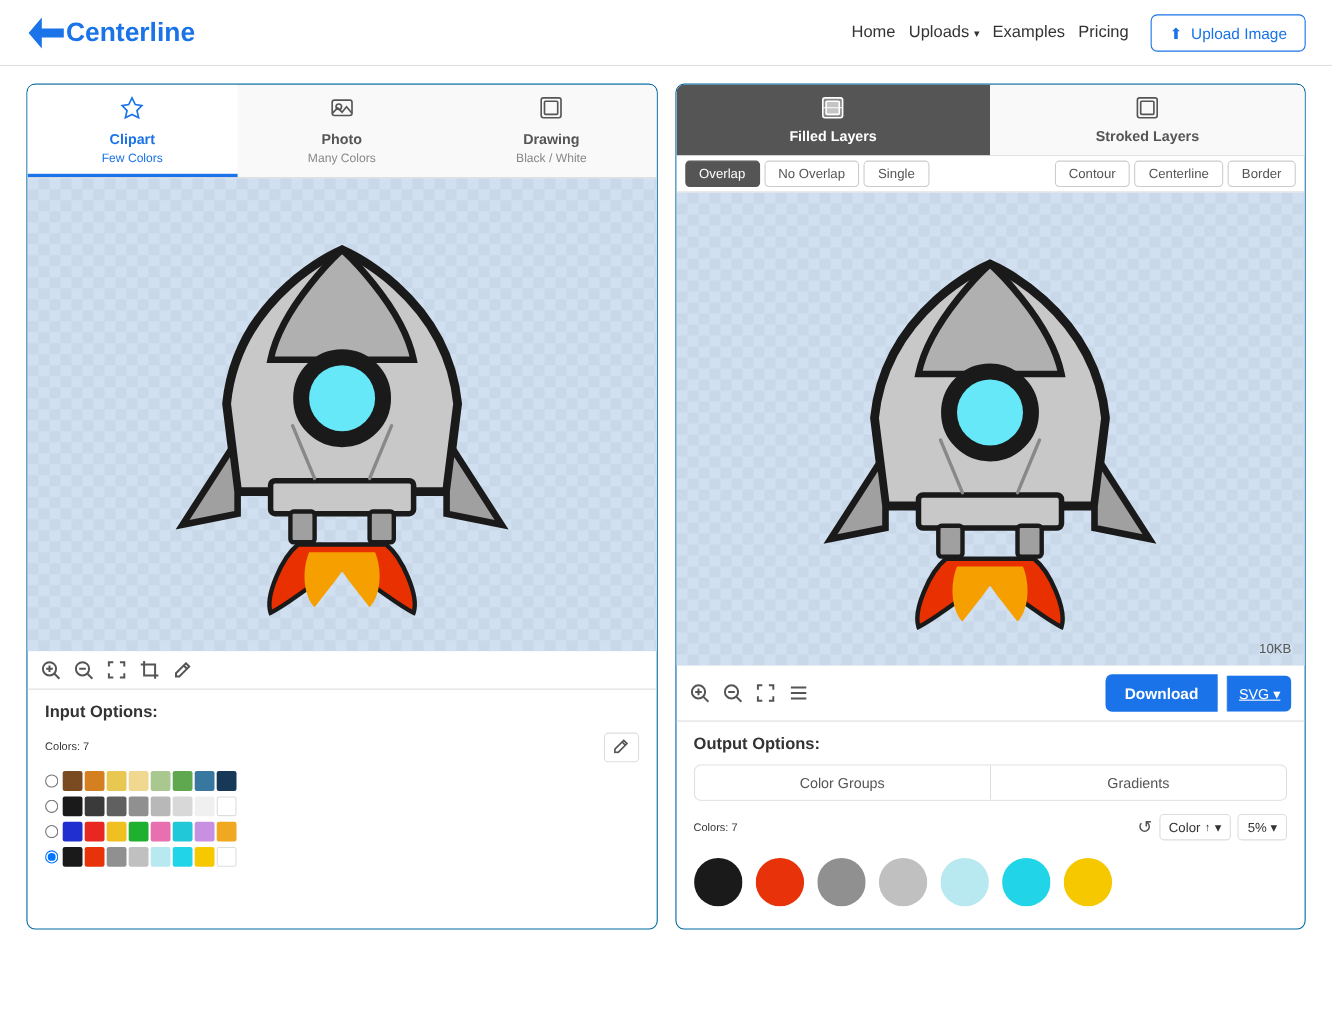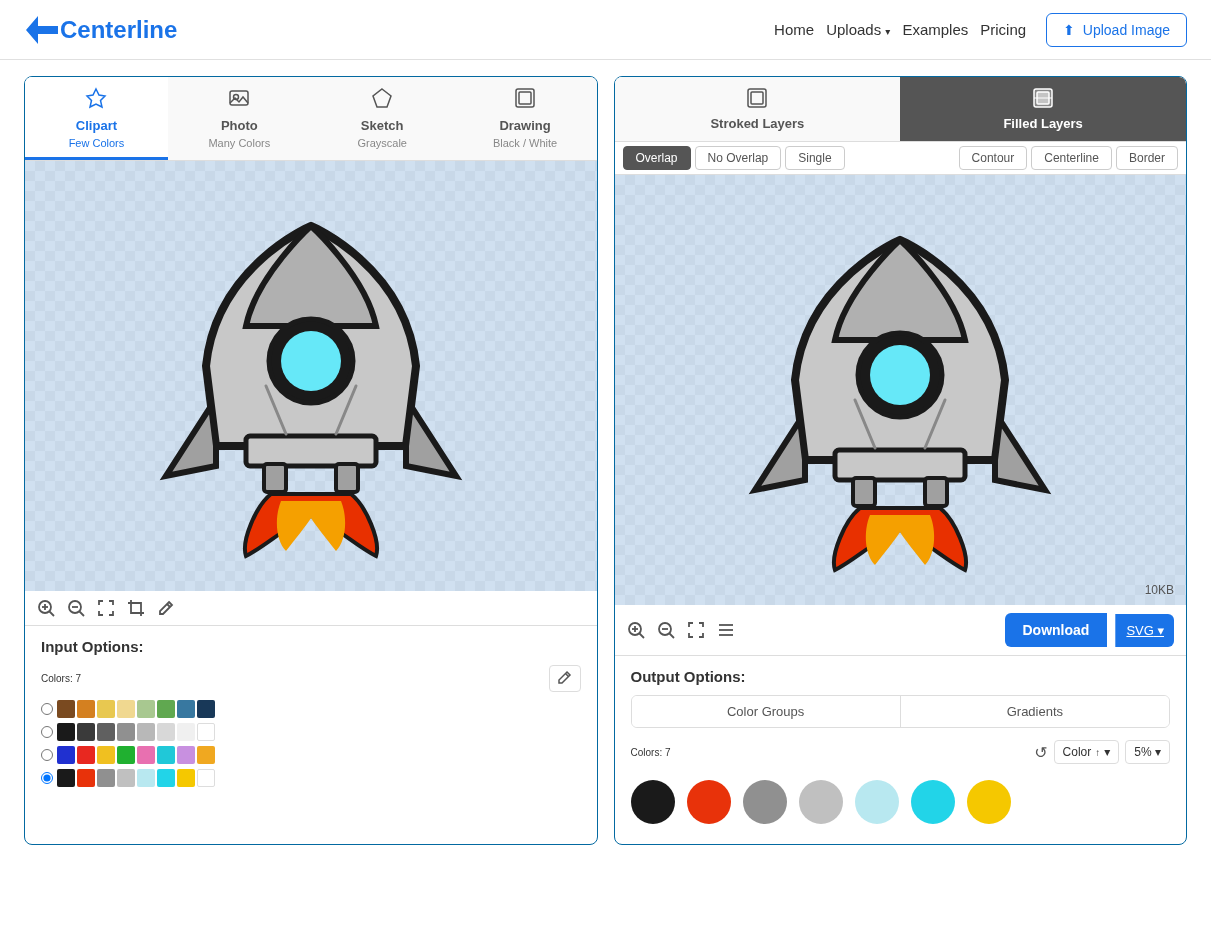--- a/index.html
+++ b/index.html
@@ -118,29 +118,20 @@
           <svg width="22" height="22" viewBox="0 0 22 22" fill="none" stroke="currentColor" stroke-width="1.5">
             <rect x="2" y="4" width="18" height="14" rx="2"></rect>
             <circle cx="8" cy="10" r="2.5"></circle>
             <polyline points="2,16 7,11 11,15 15,10 20,16"></polyline>
           </svg>
         </span>
         <span class="tab-name">Photo</span>
         <span class="tab-sub">Many Colors</span>
       </div>
 
-      <div class="mode-tab">
-        <span class="tab-icon">
-          <svg width="22" height="22" viewBox="0 0 22 22" fill="none" stroke="currentColor" stroke-width="1.5">
-            <polygon points="11,2 20,9 16,20 6,20 2,9"></polygon>
-          </svg>
-        </span>
-        <span class="tab-name">Sketch</span>
-        <span class="tab-sub">Grayscale</span>
-      </div>
 
       <div class="mode-tab">
         <span class="tab-icon">
           <svg width="22" height="22" viewBox="0 0 22 22" fill="none" stroke="currentColor" stroke-width="1.5">
             <rect x="2" y="2" width="18" height="18" rx="2"></rect>
             <rect x="5" y="5" width="12" height="12" rx="1"></rect>
           </svg>
         </span>
         <span class="tab-name">Drawing</span>
         <span class="tab-sub">Black / White</span>
@@ -281,39 +272,39 @@
           </div>
         </div>
       </div>
     </div>
   </div>
 
   <div class="panel">
 
     <div class="layer-tab-row" style="display:flex;border-bottom:1px solid #ddd;">
 
-      <div class="two-panel-tab" style="flex:1;background:#f9f9f9;display:flex;flex-direction:column;align-items:center;padding:10px;gap:4px;">
-        <span>
-          <svg width="22" height="22" viewBox="0 0 22 22" fill="none" stroke="#555" stroke-width="1.5">
-            <rect x="2" y="2" width="18" height="18" rx="2"></rect>
-            <rect x="5" y="5" width="12" height="12" rx="1"></rect>
-          </svg>
-        </span>
-        <span style="font-weight:600;font-size:13px;color:#555;">Stroked Layers</span>
-      </div>
-
       <div class="two-panel-tab dark-bg selected" style="flex:1;background:#555;display:flex;flex-direction:column;align-items:center;padding:10px;gap:4px;">
         <span style="color:#fff;">
           <svg width="22" height="22" viewBox="0 0 22 22" fill="none" stroke="white" stroke-width="1.5">
             <rect x="2" y="2" width="18" height="18" rx="2" fill="white" fill-opacity="0.3"></rect>
             <rect x="5" y="5" width="12" height="12" rx="1" fill="white" fill-opacity="0.5"></rect>
             <line x1="2" y1="11" x2="20" y2="11" stroke="white" stroke-width="1"></line>
           </svg>
         </span>
         <span style="font-weight:600;font-size:13px;color:#fff;">Filled Layers</span>
+      </div>
+
+      <div class="two-panel-tab" style="flex:1;background:#f9f9f9;display:flex;flex-direction:column;align-items:center;padding:10px;gap:4px;">
+        <span>
+          <svg width="22" height="22" viewBox="0 0 22 22" fill="none" stroke="#555" stroke-width="1.5">
+            <rect x="2" y="2" width="18" height="18" rx="2"></rect>
+            <rect x="5" y="5" width="12" height="12" rx="1"></rect>
+          </svg>
+        </span>
+        <span style="font-weight:600;font-size:13px;color:#555;">Stroked Layers</span>
       </div>
     </div>
 
     <div class="sub-tabs-bar">
       <div class="sub-tab-pill active-pill">Overlap</div>
       <div class="sub-tab-pill outline-pill">No Overlap</div>
       <div class="sub-tab-pill outline-pill">Single</div>
       <div style="margin-left:auto;display:flex;gap:4px;">
         <div class="sub-tab-pill outline-pill">Contour</div>
         <div class="sub-tab-pill outline-pill">Centerline</div>

